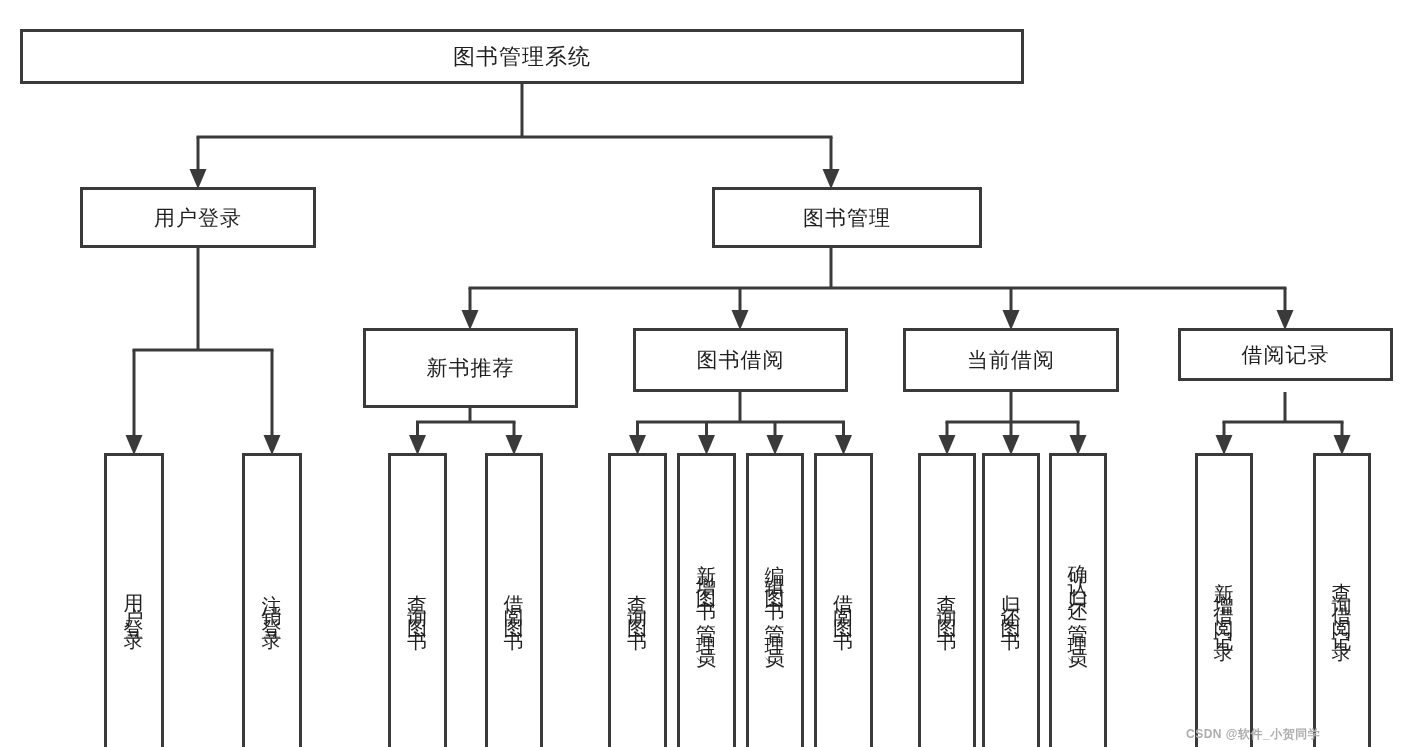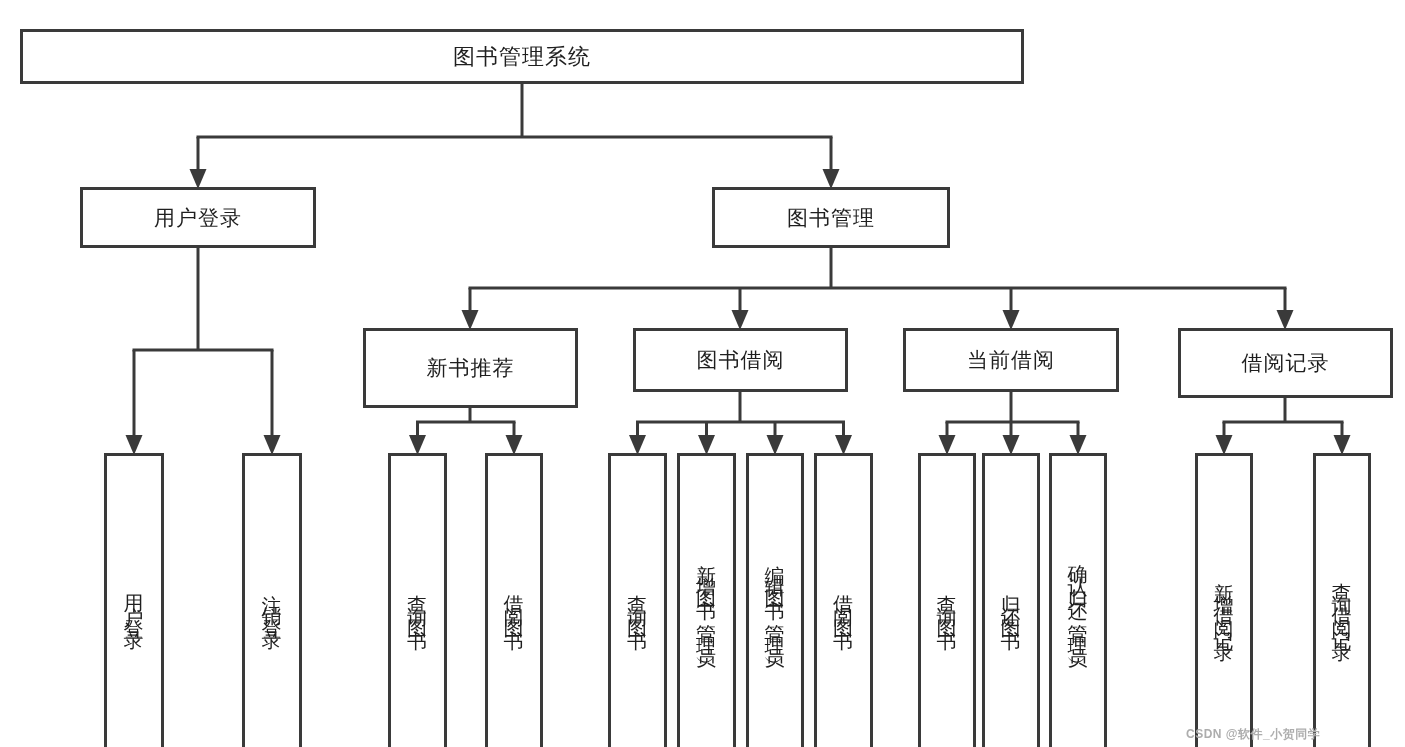--- a/index.html
+++ b/index.html
@@ -89,26 +89,26 @@
       <line x1="1222.5" y1="406" x2="1343.5" y2="406" stroke="#3a3a3a" stroke-width="3"></line>
       <line x1="1224" y1="406" x2="1224" y2="421" stroke="#3a3a3a" stroke-width="3"></line>
       <polygon points="1215.5,419 1232.5,419 1224,439" fill="#3a3a3a"></polygon>
       <line x1="1342" y1="406" x2="1342" y2="421" stroke="#3a3a3a" stroke-width="3"></line>
       <polygon points="1333.5,419 1350.5,419 1342,439" fill="#3a3a3a"></polygon>
     </svg>
 
   <div class="node h root" style="left:20px;top:13px;width:1004px;height:55px">图书管理系统</div>
 
   <div class="node h" style="left:80px;top:171px;width:236px;height:61px">用户登录</div>
-  <div class="node h" style="left:712px;top:171px;width:238px;height:61px">图书管理</div>
+  <div class="node h" style="left:712px;top:171px;width:270px;height:61px">图书管理</div>
 
   <div class="node h" style="left:363px;top:312px;width:215px;height:80px">新书推荐</div>
   <div class="node h" style="left:903px;top:312px;width:216px;height:64px">当前借阅</div>
   <div class="node h" style="left:633px;top:312px;width:215px;height:64px">图书借阅</div>
-  <div class="node h" style="left:1178px;top:312px;width:215px;height:70px">借阅记录</div>
+  <div class="node h" style="left:1178px;top:312px;width:215px;height:53px">借阅记录</div>
 
   <div class="node v" style="left:104px;top:437px;width:60px;height:299px">用户登录</div>
   <div class="node v" style="left:242px;top:437px;width:60px;height:299px">注销登录</div>
 
   <div class="node v" style="left:388px;top:437px;width:59px;height:299px">查询图书</div>
   <div class="node v" style="left:485px;top:437px;width:58px;height:299px">借阅图书</div>
 
   <div class="node v" style="left:608px;top:437px;width:59px;height:299px">查询图书</div>
   <div class="node v" style="left:677px;top:437px;width:59px;height:299px">新增图书（管理员）</div>
   <div class="node v" style="left:746px;top:437px;width:58px;height:299px">编辑图书（管理员）</div>

